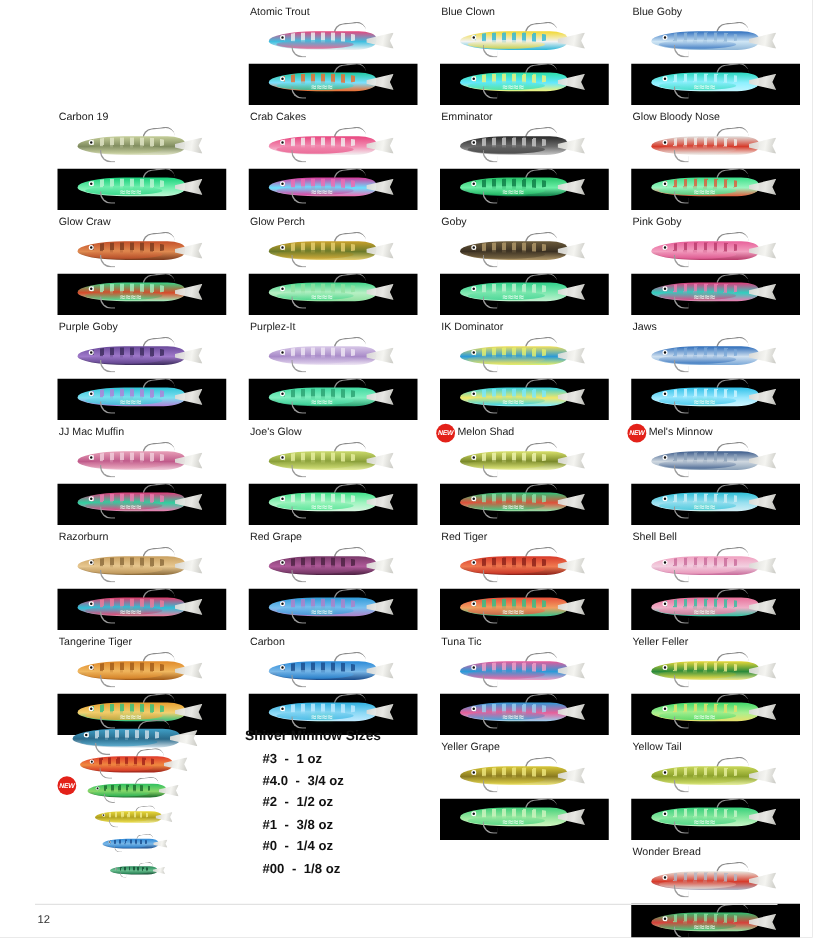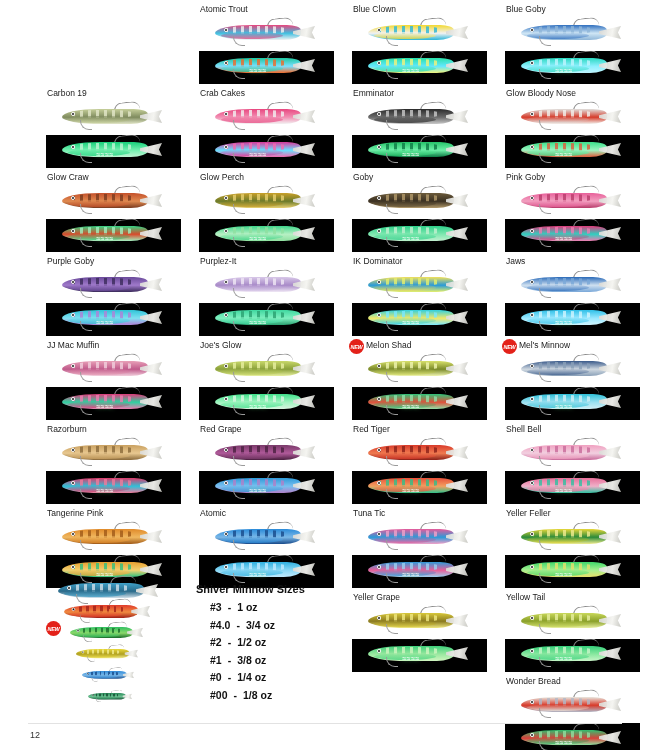--- a/index.html
+++ b/index.html
@@ -847,21 +847,21 @@
               <div class="belly" style="background:linear-gradient(180deg,#f0b0c8,#e8709a);"></div>
               <div class="eye"></div>
               <div class="tail"></div>
               <div class="hook2"></div>
               <div class="glowtext">≈≈≈≈</div>
             </div>
           </div>
         </div>
       </div>
       <div class="cell">
-        <div class="label">Tangerine Pink</div>
+        <div class="label">Tangerine Tiger</div>
         <div class="photos">
           <div class="photo-light">
             <div class="lure">
               <div class="hook"></div>
               <div class="body" style="background:linear-gradient(180deg,#e08a2a 0%,#f0b860 55%,#a05a18 100%);"></div>
               <div class="stripes" style="background:repeating-linear-gradient(92deg,#a05a18 0 3px,transparent 3px 8px);"></div>
               <div class="belly" style="background:linear-gradient(180deg,#f0b860,#e08a2a);"></div>
               <div class="eye"></div>
               <div class="tail"></div>
               <div class="hook2"></div>
@@ -875,21 +875,21 @@
               <div class="belly" style="background:linear-gradient(180deg,#f2d070,#e8a030);"></div>
               <div class="eye"></div>
               <div class="tail"></div>
               <div class="hook2"></div>
               <div class="glowtext">≈≈≈≈</div>
             </div>
           </div>
         </div>
       </div>
       <div class="cell">
-        <div class="label">Atomic</div>
+        <div class="label">Carbon</div>
         <div class="photos">
           <div class="photo-light">
             <div class="lure">
               <div class="hook"></div>
               <div class="body" style="background:linear-gradient(180deg,#2a8ad8 0%,#7ab8e8 55%,#184a8a 100%);"></div>
               <div class="stripes" style="background:repeating-linear-gradient(92deg,#184a8a 0 3px,transparent 3px 8px);"></div>
               <div class="belly" style="background:linear-gradient(180deg,#7ab8e8,#2a8ad8);"></div>
               <div class="eye"></div>
               <div class="tail"></div>
               <div class="hook2"></div>

